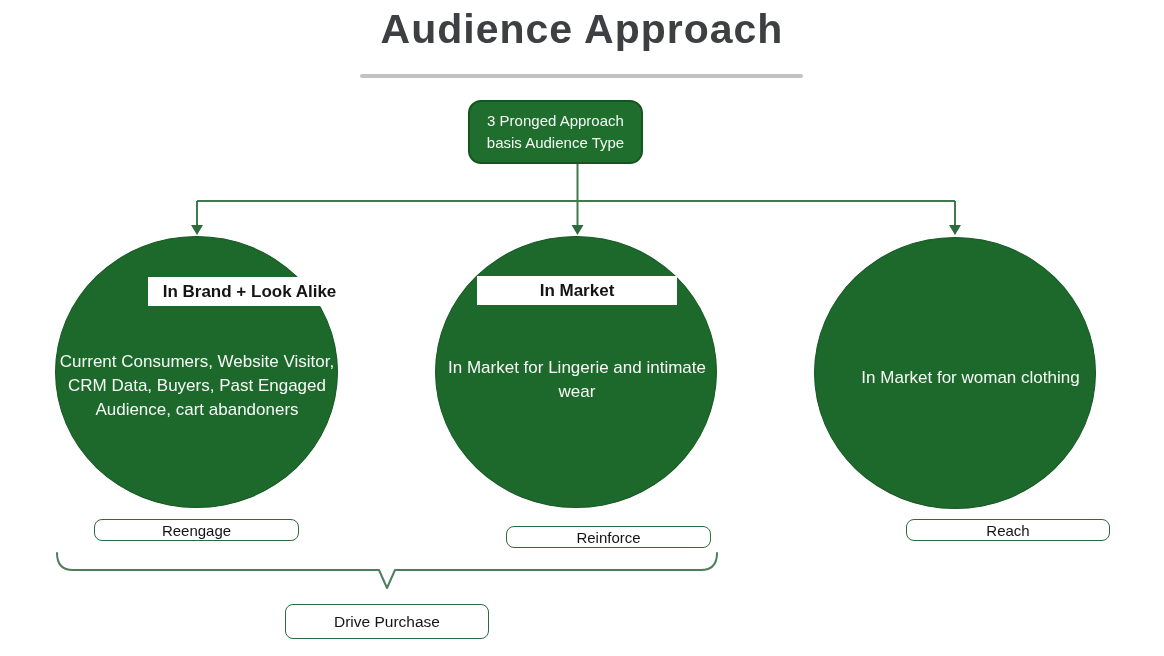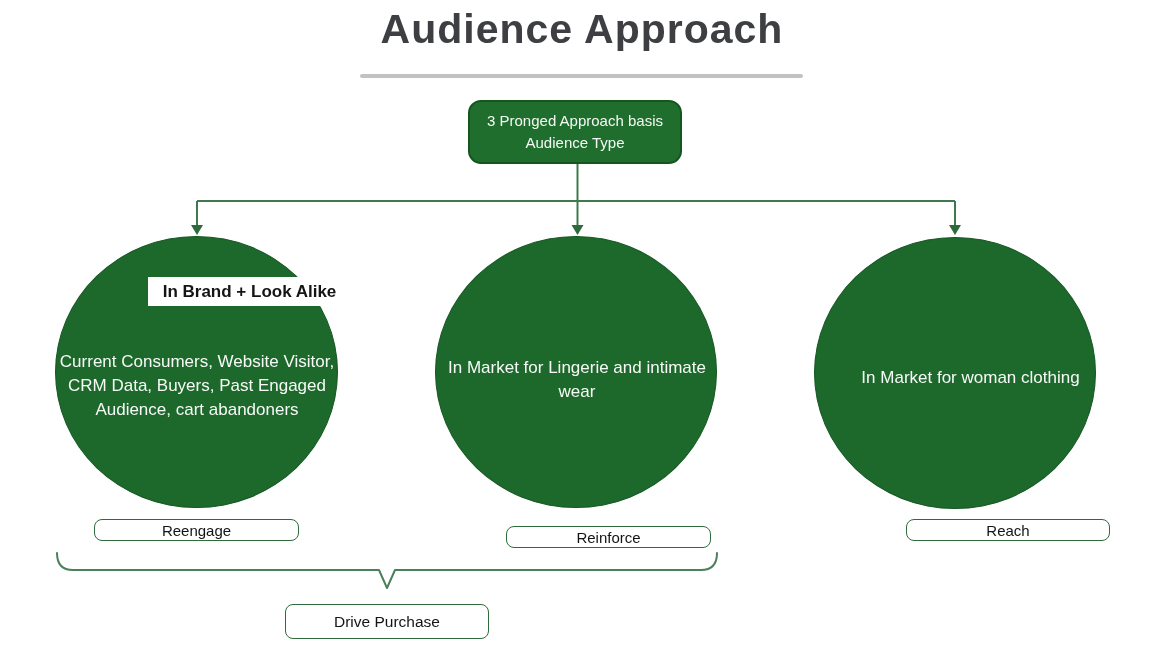--- a/index.html
+++ b/index.html
@@ -29,21 +29,21 @@
     position: absolute;
     left: 360px; top: 74px;
     width: 443px; height: 4px;
     background: #c2c2c2;
     border-radius: 2px;
   }
 
   .root-box {
     position: absolute;
     left: 468px; top: 100px;
-    width: 214px; height: 64px;
+    width: 175px; height: 64px;
     background: #1f6e2d;
     border: 2px solid #15561f;
     border-radius: 13px;
     color: #f5f9f5;
     font-size: 15px;
     line-height: 1.45;
     display: flex; align-items: center; justify-content: center;
     text-align: center;
     padding: 0 10px;
   }
@@ -142,20 +142,21 @@
 
     <path d="M57 553 Q57 570 73 570 L379 570 L387 588 L395 570 L701 570 Q717 570 717 553" stroke="#4c7f5b" stroke-width="2" fill="none" stroke-linecap="round" stroke-linejoin="round"></path>
   </svg>
 
   <div class="circle c1"></div>
   <div class="circle-header h1">In Brand + Look Alike</div>
   <div class="circle-desc d1">Current Consumers, Website Visitor, CRM Data, Buyers, Past Engaged Audience, cart abandoners</div>
   <div class="action-box a1">Reengage</div>
 
   <div class="circle c2"></div>
+  <div class="circle-header h2">In Market</div>
   <div class="circle-desc d2">In Market for Lingerie and intimate wear</div>
   <div class="action-box a2">Reinforce</div>
 
   <div class="circle c3"></div>
   <div class="circle-desc d3">In Market for woman clothing</div>
   <div class="action-box a3">Reach</div>
 
   <div class="outcome-box">Drive Purchase</div>
 
 </div>

